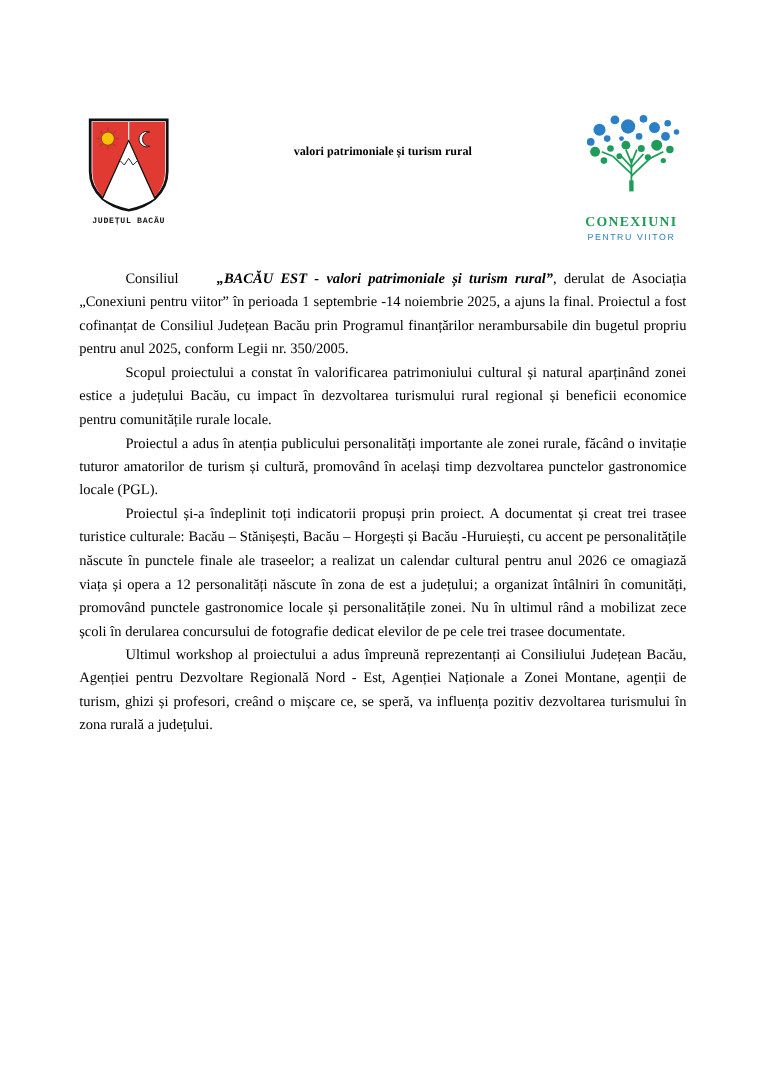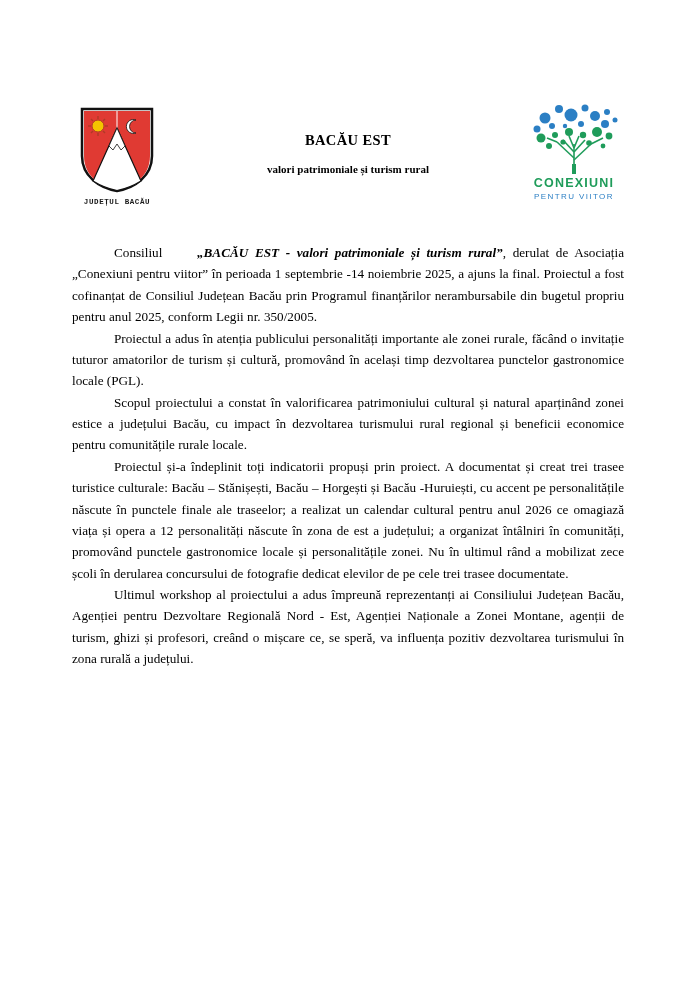--- a/index.html
+++ b/index.html
@@ -81,26 +81,26 @@
     width: 140px;
     text-align: center;
   }
   .logo-mark {
     width: 110px;
     height: 74px;
     margin: 0 auto;
     position: relative;
   }
   .logo-text1 {
-    font-family: Liberation Sans, sans-serif;
+    font-family: Liberation Serif, serif;
     font-size: 12.5px;
     font-weight: bold;
     color: #1f9c5a;
     letter-spacing: 1.2px;
-    margin-top: 0;
+    margin-top: 18px;
   }
   .logo-text2 {
     font-family: "Liberation Sans", sans-serif;
     font-size: 8px;
     color: #2b7fc4;
     letter-spacing: 1.4px;
     margin-top: 2px;
     text-align: center;
   }
 
@@ -149,21 +149,20 @@
             <line x1="14" y1="25" x2="12" y2="27"></line>
           </g>
 
           <path d="M57,14 a7,7 0 1,0 0,13 a5.5,5.5 0 1,1 0,-13 Z" fill="#ffffff" stroke="#111111" stroke-width="0.8"></path>
         </svg>
       </div>
       <div class="coa-caption">JUDEȚUL BACĂU</div>
     </div>
 
     <div class="title-block">
-      <div class="title-main">BACĂU EST</div>
       <div class="title-sub">valori patrimoniale și turism rural</div>
     </div>
 
     <div class="logo">
       <div class="logo-mark">
         <svg width="110" height="74" viewBox="0 0 110 74" xmlns="http://www.w3.org/2000/svg">
           <g fill="#2b7fc4">
             <circle cx="26" cy="16" r="5.5"></circle>
             <circle cx="40" cy="7" r="4"></circle>
             <circle cx="52" cy="13" r="6.5"></circle>
@@ -203,19 +202,19 @@
           <rect x="53" y="62" width="4" height="10" fill="#1f9c5a"></rect>
         </svg>
       </div>
       <div class="logo-text1">CONEXIUNI</div>
       <div class="logo-text2">PENTRU VIITOR</div>
     </div>
   </div>
 
   <div class="content">
     <p><span>Consiliul </span><span class="it">„BACĂU EST - valori patrimoniale și turism rural”</span><span>, derulat de  Asociația „Conexiuni pentru viitor” în perioada 1 septembrie -14 noiembrie 2025, a ajuns la final. Proiectul a fost cofinanțat de Consiliul Județean Bacău prin Programul finanțărilor nerambursabile din bugetul propriu pentru anul 2025, conform Legii nr. 350/2005.</span></p>
+    <p>Scopul proiectului a constat în valorificarea patrimoniului cultural și natural aparținând zonei estice a județului Bacău, cu impact în dezvoltarea turismului rural regional și beneficii economice pentru comunitățile rurale locale.</p>
     <p>Proiectul a adus în atenția publicului personalități importante ale zonei rurale, făcând o invitație tuturor amatorilor de turism și cultură, promovând în același timp dezvoltarea punctelor gastronomice locale (PGL).</p>
-    <p>Scopul proiectului a constat în valorificarea patrimoniului cultural și natural aparținând zonei estice a județului Bacău, cu impact în dezvoltarea turismului rural regional și beneficii economice pentru comunitățile rurale locale.</p>
     <p>Proiectul și-a îndeplinit toți indicatorii propuși prin proiect. A documentat și creat trei trasee turistice culturale: Bacău – Stănișești, Bacău – Horgești și Bacău -Huruiești, cu accent pe personalitățile născute în punctele finale ale traseelor; a realizat un calendar cultural pentru anul 2026 ce omagiază viața și opera a 12 personalități născute în zona de est a județului; a organizat întâlniri în comunități, promovând punctele gastronomice locale și personalitățile zonei. Nu în ultimul rând a mobilizat zece școli în derularea concursului de fotografie dedicat elevilor de pe cele trei trasee documentate.</p>
     <p>Ultimul workshop al proiectului a adus împreună reprezentanți ai Consiliului Județean Bacău, Agenției pentru Dezvoltare Regională Nord - Est, Agenției Naționale a Zonei Montane, agenții de turism, ghizi și profesori, creând o mișcare ce, se speră, va influența pozitiv dezvoltarea turismului în zona rurală a județului.</p>
   </div>
 
 </div>
 
 </body></html>

